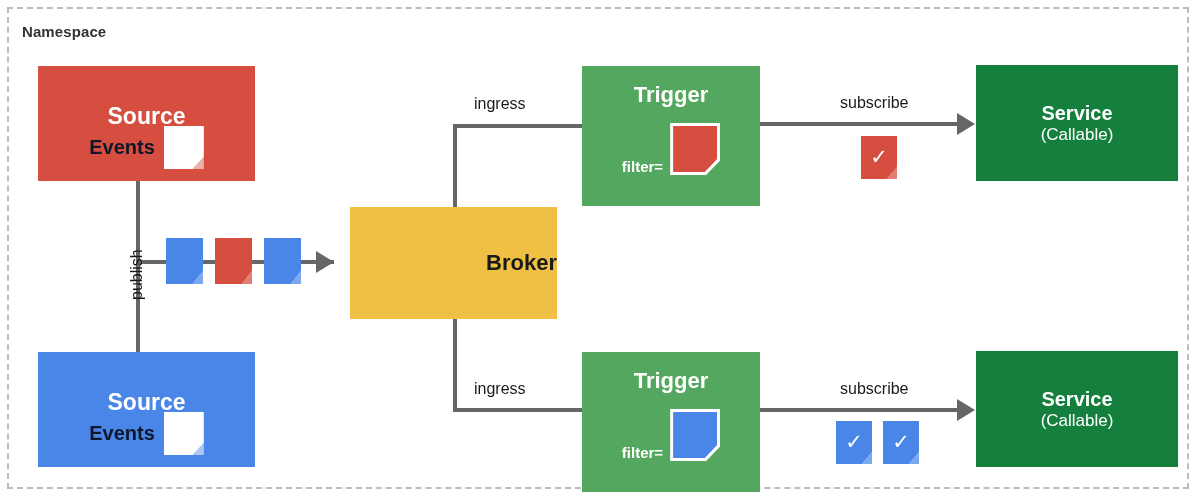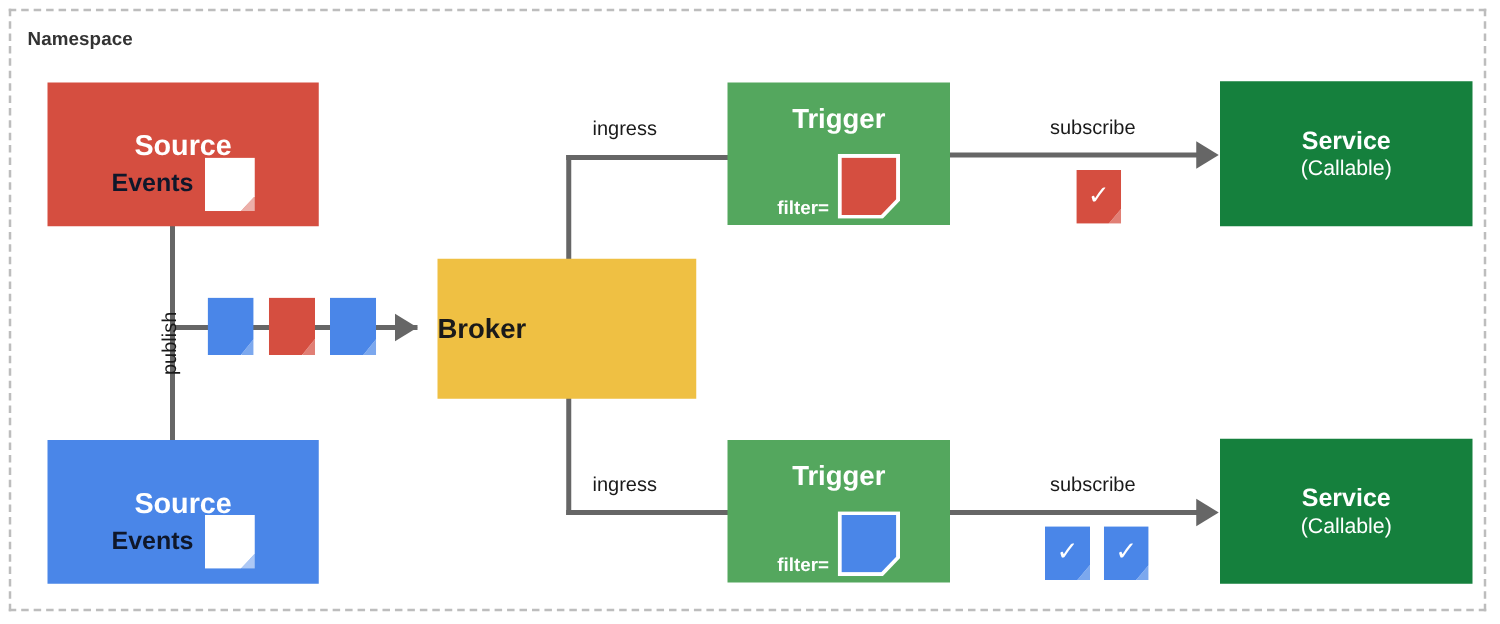--- a/index.html
+++ b/index.html
@@ -77,31 +77,31 @@
   .source-row .evt-label {
     font-size: 20px;
     font-weight: bold;
     color: #0f172a;
     white-space: nowrap;
   }
 
   
   .broker-box {
     width: 207px; height: 112px;
-    align-items: flex-start; justify-content: center;
+    align-items: flex-end; justify-content: center;
     background: #EFC043;
   }
   .broker-box .title {
     font-size: 22px;
     font-weight: bold;
     color: #1a1a1a;
   }
 
   
-  .trigger-box { width: 178px; height: 114px; padding-top: 18px; background: #54A75E; }
+  .trigger-box { width: 178px; height: 140px; padding-top: 18px; background: #54A75E; }
   .trigger-box .title { font-size: 22px; }
   .trigger-row {
     position: absolute;
     left: 0; right: 0;
     top: 57px;
     display: flex;
     align-items: flex-end;
     justify-content: center;
     gap: 7px;
   }

